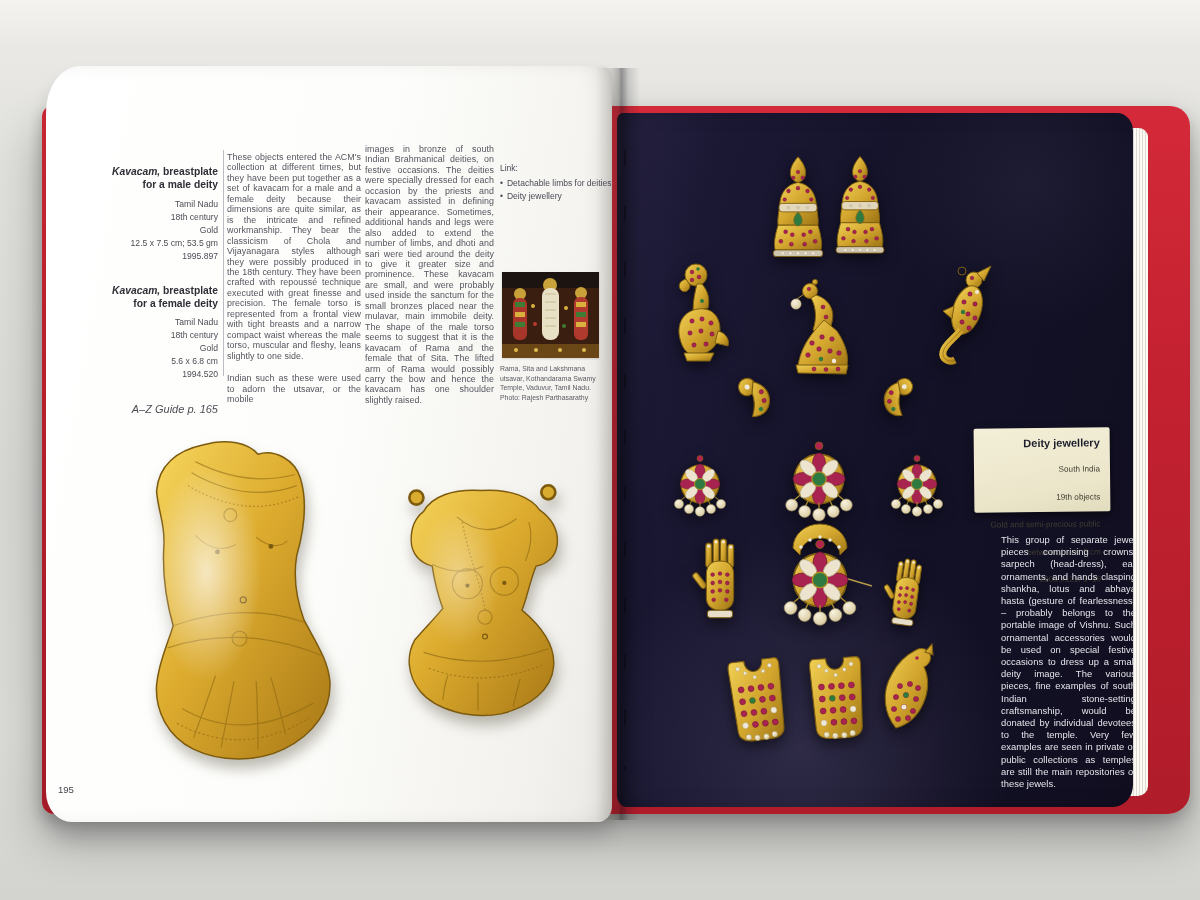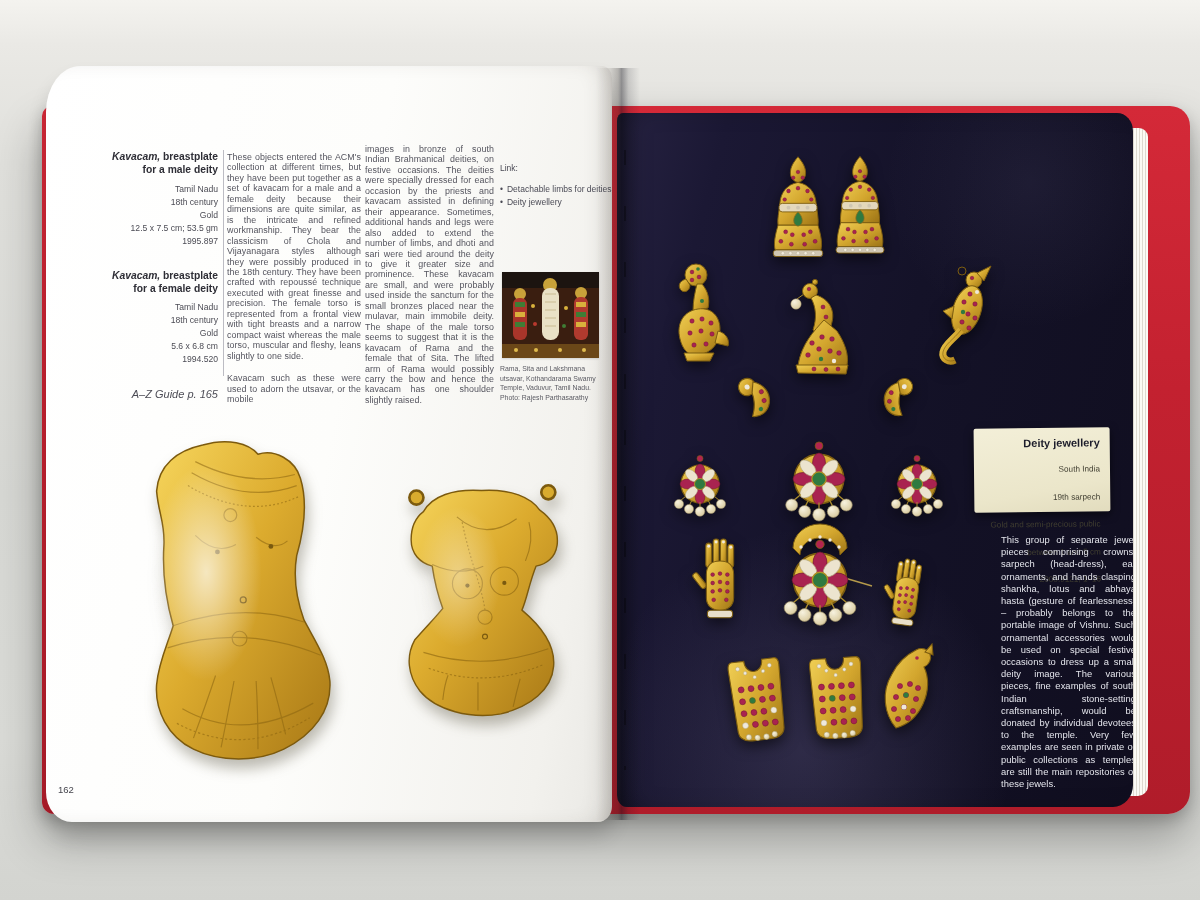--- a/index.html
+++ b/index.html
@@ -42,33 +42,33 @@
   }
   .gutter{
     position:absolute;left:596px;top:68px;width:44px;height:752px;pointer-events:none;
     background:linear-gradient(90deg,transparent 0%,rgba(50,42,34,.10) 32%,rgba(35,30,28,.26) 50%,rgba(12,12,22,.40) 58%,rgba(12,12,22,.14) 74%,transparent 100%);
   }
   .stitches{
     position:absolute;left:624px;top:150px;width:2px;height:620px;opacity:.45;pointer-events:none;
     background:repeating-linear-gradient(180deg,rgba(0,0,0,.7) 0 15px,transparent 15px 56px);
   }
   
-  .sidebar{position:absolute;left:54px;top:85px;width:118px;text-align:right;color:#3d3d46;}
+  .sidebar{position:absolute;left:54px;top:100px;width:118px;text-align:right;color:#3d3d46;}
   .cap-title{font-size:10.3px;font-weight:bold;line-height:1.25;color:#2e2e36;margin-bottom:6px;}
   .cap-title em{font-style:italic;}
   .cap-line{font-size:8.6px;line-height:13px;color:#4c4c55;text-align:right;}
   .cap-entry{margin-bottom:22px;}
   .guide-ref{font-size:11px;font-style:italic;color:#4c4c55;margin-top:16px;}
   .vrule{position:absolute;left:177px;top:84px;width:1px;height:226px;background:#bcbcc3;}
   .col{position:absolute;font-size:8.9px;line-height:10.45px;text-align:justify;color:#54545e;letter-spacing:.05px;}
   .col p{margin:12px 0 10px 0;}
   .col1{left:181px;top:74px;width:134px;}
   .col2{left:319px;top:66px;width:129px;}
   .linkbox{position:absolute;left:454px;top:96px;width:112px;font-size:8.5px;color:#4a4a55;line-height:13px;}
-  .linkbox .lbl{margin-bottom:8px;}
+  .linkbox .lbl{margin-bottom:2px;}
   .linkbox .li{display:flex;gap:4px;}
   .photo{position:absolute;left:456px;top:206px;width:97px;height:86px;box-shadow:0 1px 2px rgba(0,0,0,.15);}
   .photo-cap{position:absolute;left:454px;top:298px;width:110px;font-size:6.9px;line-height:1.38;color:#5a5a62;}
   .pagenum{position:absolute;left:12px;top:718px;font-size:9.5px;color:#45454d;}
   .torso{position:absolute;filter:drop-shadow(3px 9px 7px rgba(90,84,66,.40));}
   .torso-male{left:94px;top:366px;width:212px;height:345px;}
   .torso-female{left:350px;top:414px;width:178px;height:255px;}
   
   .ornaments{position:absolute;left:0;top:0;filter:drop-shadow(0 5px 7px rgba(0,0,0,.55));}
   .card{
@@ -110,21 +110,21 @@
         <div class="cap-line">Gold</div>
         <div class="cap-line">5.6 x 6.8 cm</div>
         <div class="cap-line">1994.520</div>
       </div>
       <div class="guide-ref">A–Z Guide p. 165</div>
     </div>
     <div class="vrule"></div>
 
     <div class="col col1">
       <p>These objects entered the ACM's collection at different times, but they have been put together as a set of kavacam for a male and a female deity because their dimensions are quite similar, as is the intricate and refined workmanship. They bear the classicism of Chola and Vijayanagara styles although they were possibly produced in the 18th century. They have been crafted with repoussé technique executed with great finesse and precision. The female torso is represented from a frontal view with tight breasts and a narrow compact waist whereas the male torso, muscular and fleshy, leans slightly to one side.</p>
-      <p>Kavacam such as these were used to adorn the utsavar, or the mobile</p>
+      <p>Indian such as these were used to adorn the utsavar, or the mobile</p>
     </div>
     <div class="col col2">
       <p>images in bronze of south Indian Brahmanical deities, on festive occasions. The deities were specially dressed for each occasion by the priests and kavacam assisted in defining their appearance. Sometimes, additional hands and legs were also added to extend the number of limbs, and dhoti and sari were tied around the deity to give it greater size and prominence. These kavacam are small, and were probably used inside the sanctum for the small bronzes placed near the mulavar, main immobile deity. The shape of the male torso seems to suggest that it is the kavacam of Rama and the female that of Sita. The lifted arm of Rama would possibly carry the bow and hence the kavacam has one shoulder slightly raised.</p>
     </div>
 
     <div class="linkbox">
       <div class="lbl">Link:</div>
       <div class="li">
           <span>•</span>
           <span>Detachable limbs for deities</span>
@@ -226,21 +226,21 @@
         <path d="M52,250 Q54,232 58,222"></path>
         <path d="M92,262 Q92,244 92,230"></path>
         <path d="M132,258 Q136,240 140,226"></path>
       </g>
       <circle cx="80" cy="120" r="2.4" fill="#7a5a10"></circle>
       <circle cx="122" cy="117" r="2.4" fill="#7a5a10"></circle>
       <circle cx="100" cy="178" r="2.8" fill="none" stroke="#7a5a10" stroke-width="1.3"></circle>
       <ellipse cx="70" cy="110" rx="48" ry="80" fill="url(#glare)" opacity=".45"></ellipse>
     </svg>
 
-    <div class="pagenum">162</div>
+    <div class="pagenum">195</div>
   </div>
 
   <div class="page-right">
     <div class="sheen"></div>
 
     <svg class="ornaments" viewBox="0 0 516 694" width="516" height="694">
       <defs>
         <linearGradient id="gGold" x1="0" y1="0" x2="1" y2="1">
           <stop offset="0" stop-color="#f0cf55"></stop>
             <stop offset=".5" stop-color="#d3a62e"></stop>
@@ -515,21 +515,21 @@
         </g>
         <circle cx="-2" cy="11" r="2.6" fill="#2f7a40" stroke="none"></circle>
         <circle cx="-4" cy="23" r="2.6" fill="#efe9dc" stroke="none"></circle>
         <circle cx="9" cy="-26" r="1.8" fill="#a92350" stroke="none"></circle>
       </g>
     </svg>
 
     <div class="card">
       <div class="card-title">Deity jewellery</div>
       <div class="card-line">South India</div>
-      <div class="card-line">19th sarpech</div>
+      <div class="card-line">19th objects</div>
       <div class="card-line">Gold and semi-precious public</div>
       <div class="card-line">between 1 and 5 cm</div>
       <div class="card-line">2000.9121, 1–16</div>
     </div>
 
     <div class="rbody">This group of separate jewel pieces comprising crowns, sarpech (head-dress), ear ornaments, and hands clasping shankha, lotus and abhaya hasta (gesture of fearlessness) – probably belongs to the portable image of Vishnu. Such ornamental accessories would be used on special festive occasions to dress up a small deity image. The various pieces, fine examples of south Indian stone-setting craftsmanship, would be donated by individual devotees to the temple. Very few examples are seen in private or public collections as temples are still the main repositories of these jewels.</div>
   </div>
 
   <div class="gutter"></div>
   <div class="stitches"></div>

